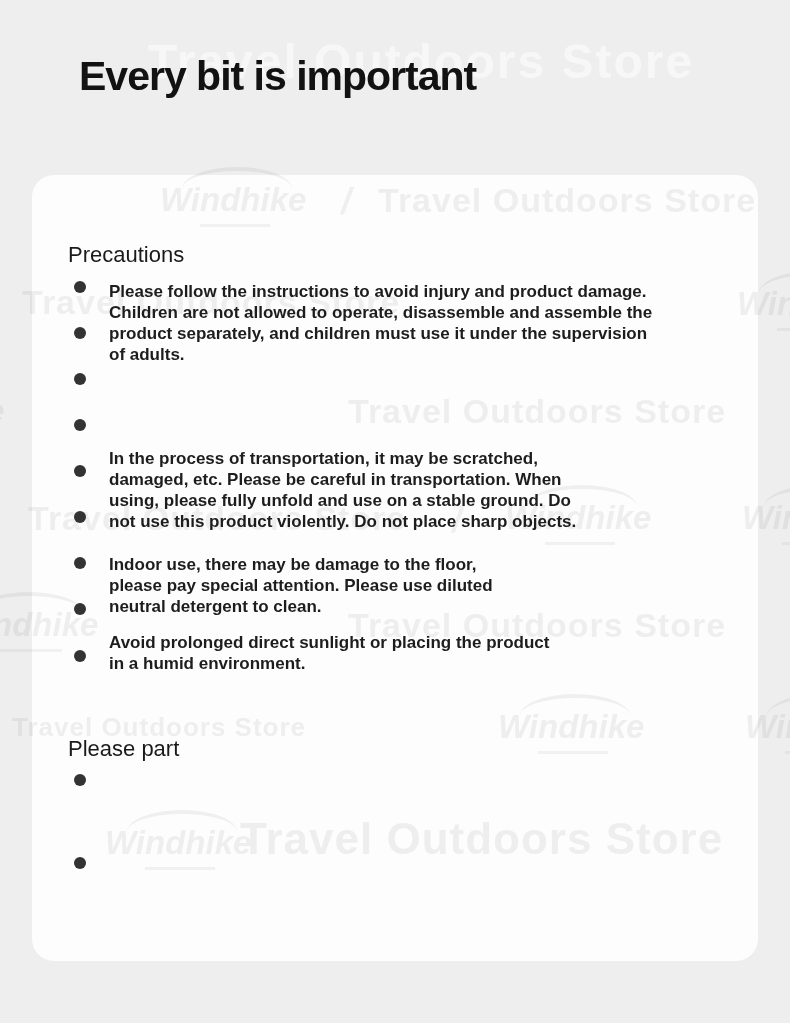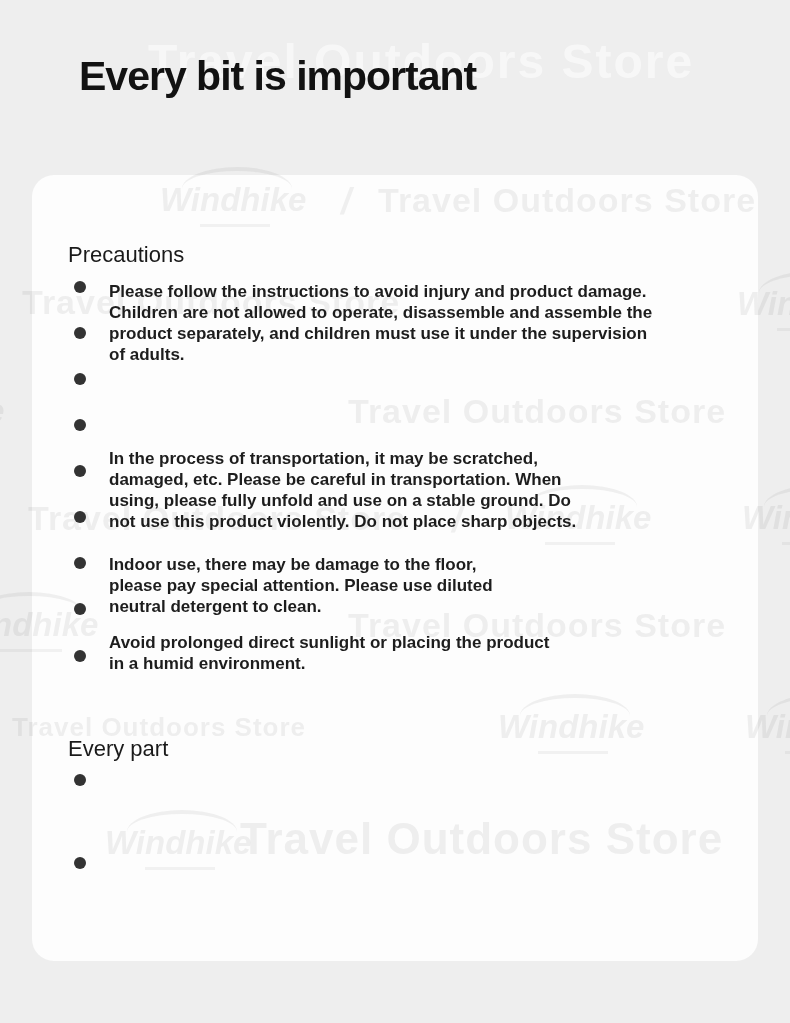--- a/index.html
+++ b/index.html
@@ -202,21 +202,21 @@
     <div class="para para-1">In the process of transportation, it may be scratched,
 damaged, etc. Please be careful in transportation. When
 using, please fully unfold and use on a stable ground. Do
 not use this product violently. Do not place sharp objects.</div>
     <div class="para para-2">Indoor use, there may be damage to the floor,
 please pay special attention. Please use diluted
 neutral detergent to clean.</div>
     <div class="para para-3">Avoid prolonged direct sunlight or placing the product
 in a humid environment.</div>
 
-    <h2 class="sec-heading heading-metal">Every part</h2>
+    <h2 class="sec-heading heading-metal">Please part</h2>
 
     <span class="dot" style="top:774px;"></span>
 
     <span class="dot" style="top:857px;"></span>
 
   </div>
 
 </div>
 
 </body></html>

